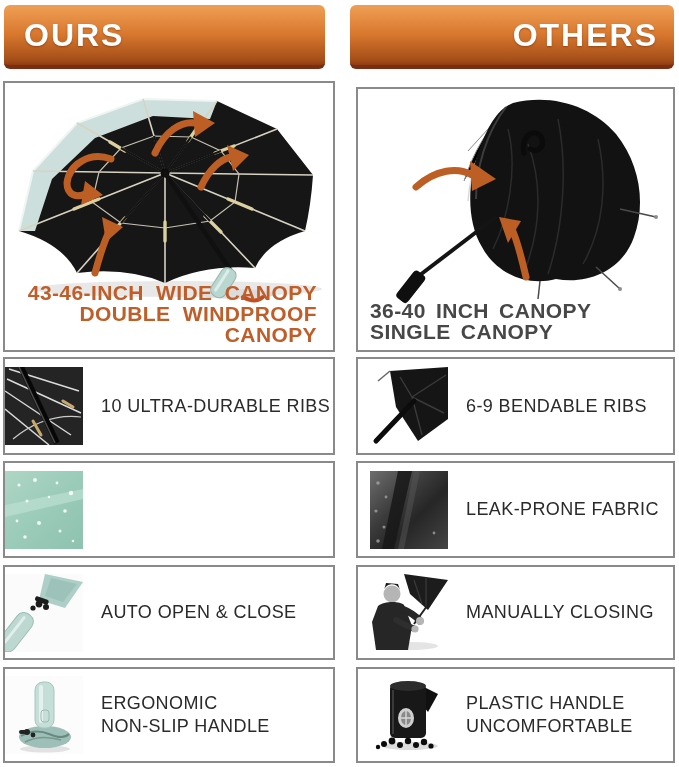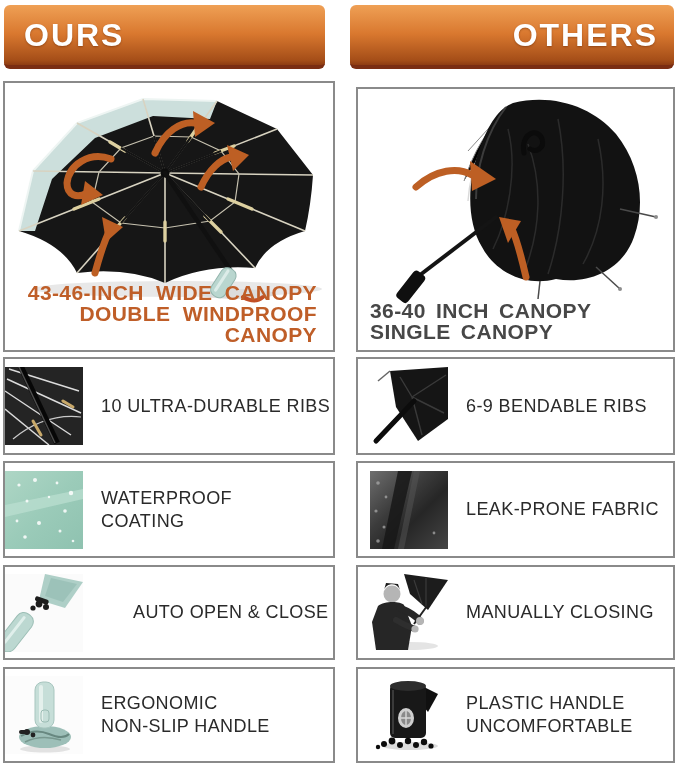--- a/index.html
+++ b/index.html
@@ -220,27 +220,23 @@
         <circle cx="22" cy="30" r="1.5"></circle>
         <circle cx="44" cy="26" r="1.2"></circle>
       <circle cx="60" cy="40" r="1.8"></circle>
         <circle cx="12" cy="50" r="1.4"></circle>
         <circle cx="34" cy="52" r="2"></circle>
       <circle cx="55" cy="60" r="1.5"></circle>
         <circle cx="20" cy="66" r="1.8"></circle>
         <circle cx="68" cy="70" r="1.3"></circle>
     </g>
   </svg>
-  <div class="row-label">
-    <span>WATERPROOF</span>
-    <span>COATING</span>
-  </div>
-</div>
-
-<div class="abs panel row left-col" style="top:565px;height:95px;gap:32px;">
+</div>
+
+<div class="abs panel row left-col" style="top:565px;height:95px;">
   <svg class="thumb" viewBox="0 0 78 78">
     <rect width="78" height="78" fill="#fbfbfb"></rect>
     <polygon points="40,0 78,8 60,34 34,26" fill="#aecfc7"></polygon>
     <polygon points="46,4 72,10 58,28 40,22" fill="#9cc2b9"></polygon>
     <g fill="#1c1c1c">
       <circle cx="34" cy="30" r="3.4"></circle>
         <circle cx="41" cy="33" r="3"></circle>
         <circle cx="28" cy="34" r="2.6"></circle>
       <rect x="30" y="24" width="14" height="5" rx="2" transform="rotate(20 37 26)"></rect>
     </g>

